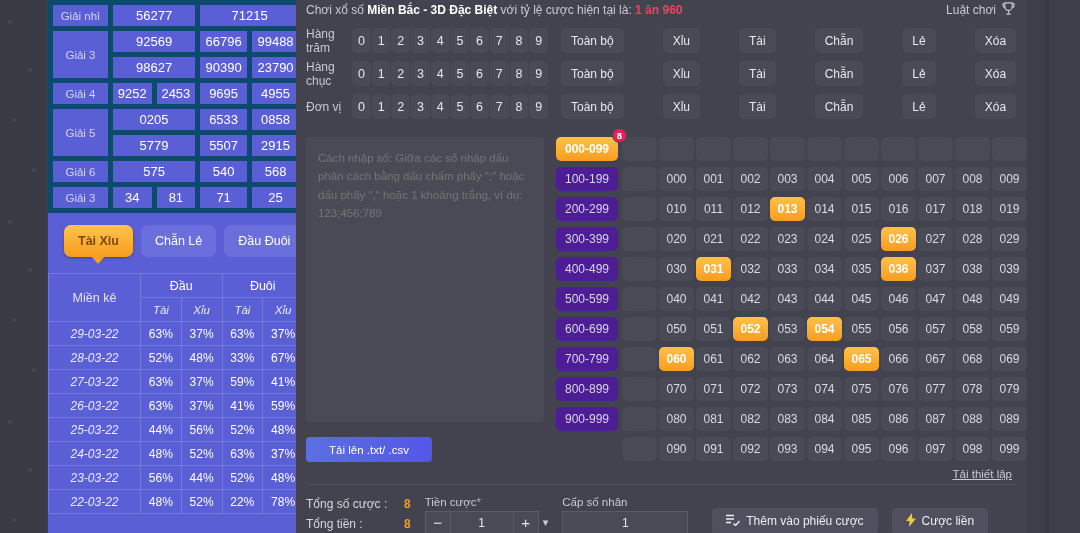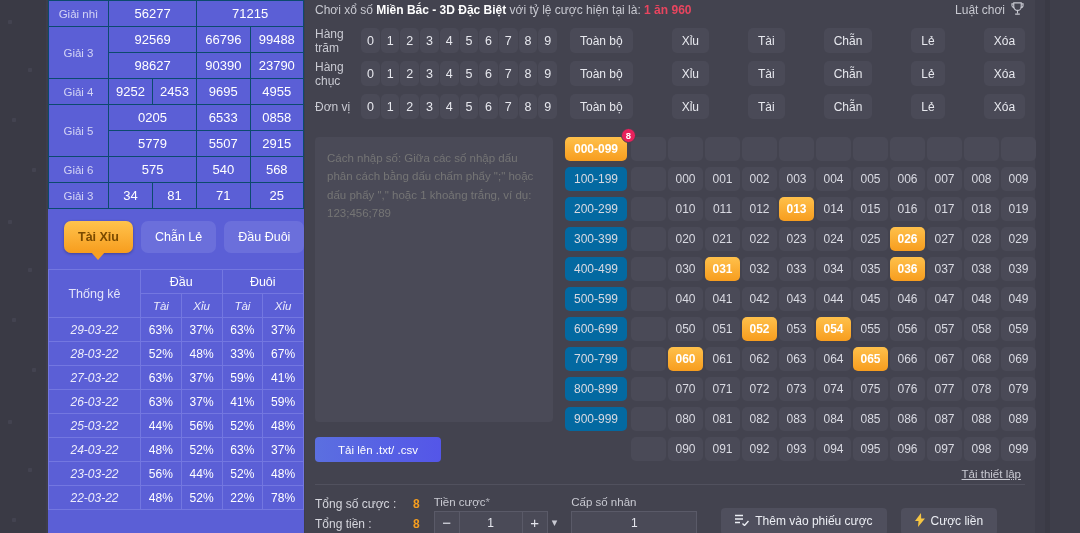--- a/index.html
+++ b/index.html
@@ -24,21 +24,21 @@
     background-size: 46px 200px;
   }
 
   
   .left-panel {
     position: absolute; left: 48px; top: 0; width: 256px; height: 533px;
     background: #5b5fd6; overflow: hidden;
   }
   .res-table { width: 100%; border-collapse: collapse; }
   .res-table td {
-    border: 1px solid #0c4a6e;
+    border: 5px solid #0c4a6e;
     color: #ffffff; font-size: 13px; text-align: center;
     height: 26px; padding: 0 2px; white-space: nowrap;
   }
   .res-table td.lbl {
     color: #d3d4f5; font-size: 11.5px; width: 60px; text-align: center;
   }
 
   .bet-tabs {
     display: flex; gap: 8px; padding: 12px 10px 16px 16px; position: relative;
   }
@@ -64,21 +64,21 @@
     text-align: center; height: 24px; font-weight: normal;
   }
   .stats-table .thongke { width: 92px; color: #e3e3fa; font-size: 12.5px; }
   .stats-table .grp { color: #ffffff; font-size: 12.5px; }
   .stats-table .sub { font-style: italic; font-size: 11.5px; color: #ececfb; }
   .stats-table .date { font-style: italic; font-size: 12px; color: #ececfb; }
   .stats-table td.pct { font-size: 12px; }
 
   
   .right-panel {
-    position: absolute; left: 305px; top: 0; width: 730px; height: 533px;
+    position: absolute; left: 296px; top: 0; width: 730px; height: 533px;
     background: #43434f; padding: 4px 10px 0 10px;
   }
   .rp-header {
     display: flex; align-items: center; justify-content: space-between;
     font-size: 12px; color: #c8c9d1; height: 16px; margin-top: -2px;
   }
   .rp-header b { color: #ffffff; }
   .odds { color: #e8455f; font-weight: bold; }
   .rules { display: flex; align-items: center; gap: 5px; color: #c8c9d1; cursor: pointer; }
 
@@ -109,21 +109,21 @@
     margin-top: 11px; width: 126px; height: 25px; border-radius: 4px;
     background: linear-gradient(90deg,#5b6fe0,#5456e8);
     color: #ffffff; font-size: 11.5px; display: flex;
     align-items: center; justify-content: center; cursor: pointer;
   }
 
   .grid-wrap { display: flex; margin-left: 12px; }
   .range-col { display: flex; flex-direction: column; }
   .range-tab {
     width: 62px; height: 24px; margin-bottom: 6px; border-radius: 5px;
-    background: #0369a1; color: #d8d9e1; font-size: 12px;
+    background: #4c1d95; color: #d8d9e1; font-size: 12px;
     display: flex; align-items: center; justify-content: center;
     cursor: pointer; position: relative;
   }
   .range-tab.active {
     background: linear-gradient(#ffc14b, #f79d1e); color: #ffffff; font-weight: bold;
   }
   .badge {
     position: absolute; top: -9px; right: -9px; min-width: 15px; height: 15px;
     border-radius: 8px; background: #e8215c; color: #fff; font-size: 9.5px;
     display: flex; align-items: center; justify-content: center; padding: 0 3px;
@@ -242,21 +242,21 @@
 
     <div class="bet-tabs" id="bet-tabs">
         <div class="bet-tab active">Tài Xỉu</div>
         <div class="bet-tab">Chẵn Lẻ</div>
         <div class="bet-tab">Đầu Đuôi</div>
       </div>
 
     <table class="stats-table">
       <thead>
         <tr>
-          <th class="thongke" rowspan="2">Thống kê</th>
+          <th class="thongke" rowspan="2">Miền kê</th>
           <th class="grp" colspan="2">Đầu</th>
           <th class="grp" colspan="2">Đuôi</th>
         </tr>
         <tr id="stats-sub">
             <th class="sub">Tài</th>
             <th class="sub">Xỉu</th>
             <th class="sub">Tài</th>
             <th class="sub">Xỉu</th>
           </tr>
       </thead>

